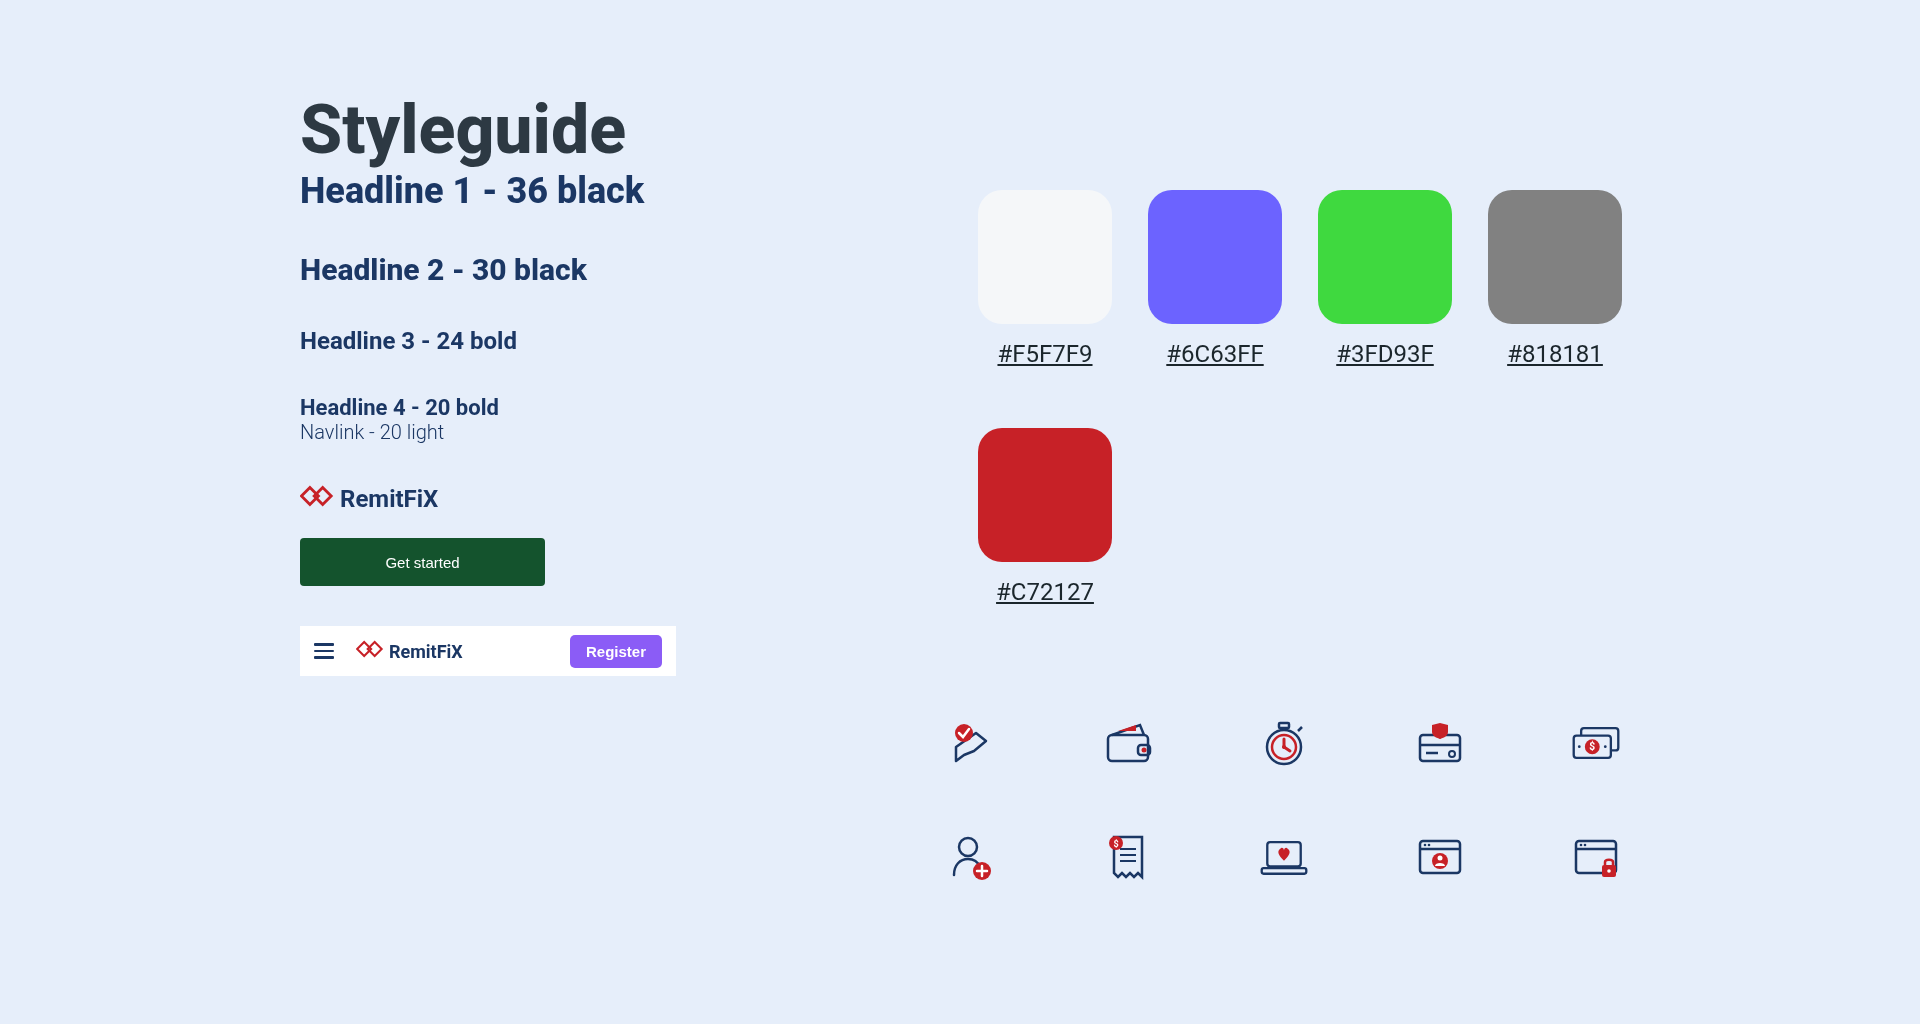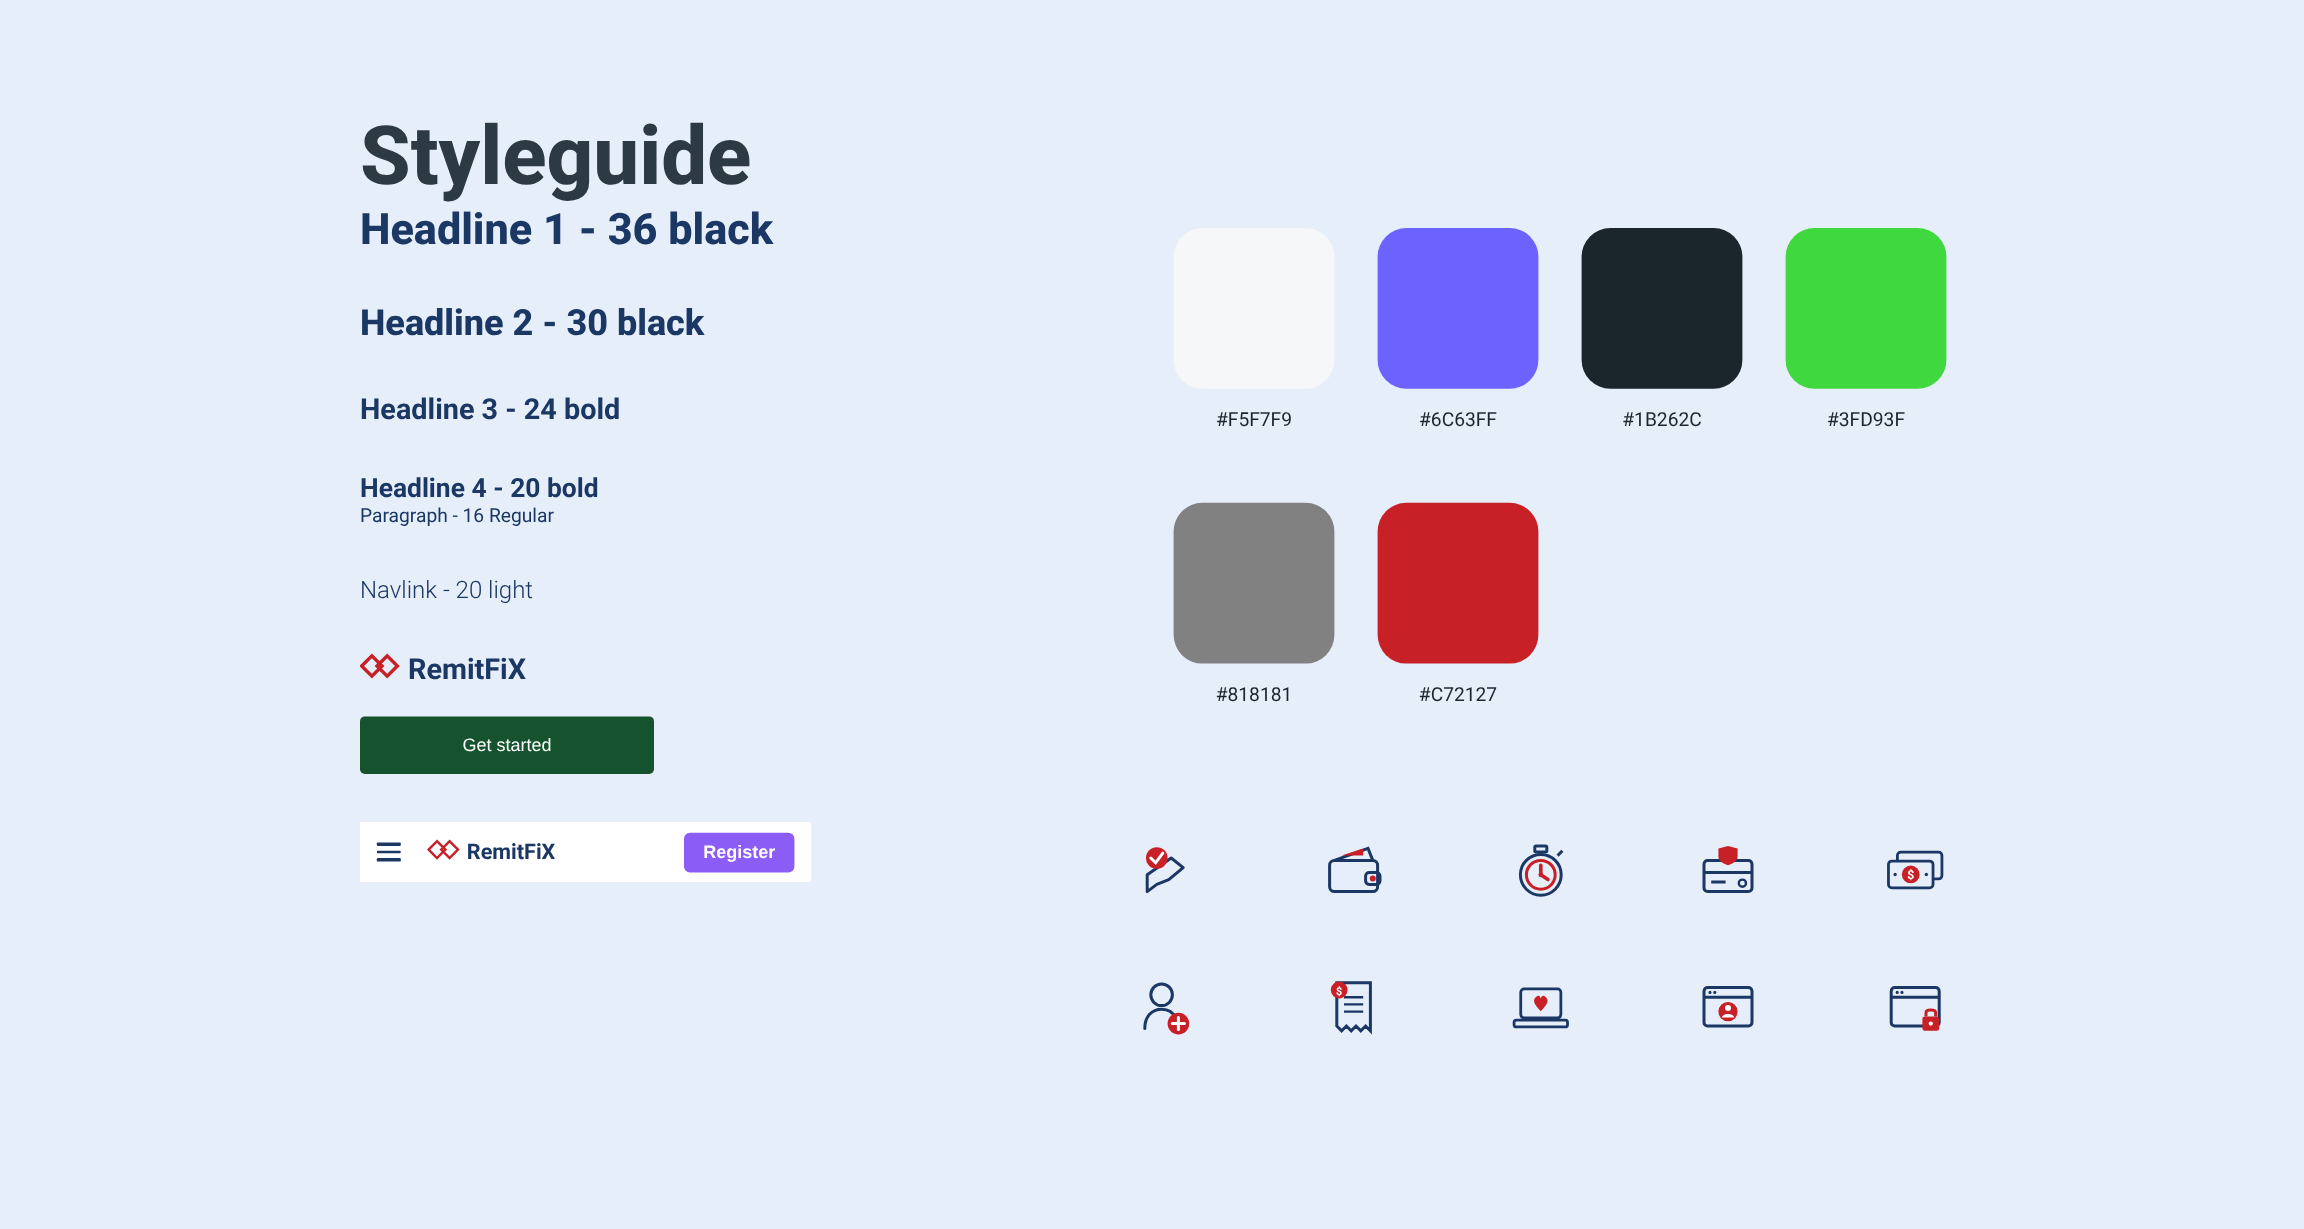--- a/index.html
+++ b/index.html
@@ -67,21 +67,21 @@
 
 .right-col {
   position: absolute; left: 978px; top: 190px;
 }
 .swatch-grid {
   display: grid; grid-template-columns: repeat(4, 134px);
   column-gap: 36px; row-gap: 60px;
 }
 .swatch { display:flex; flex-direction:column; align-items:center; gap:16px; }
 .swatch-box { width:134px; height:134px; border-radius:24px; }
-.swatch-label { font-size:16px; color:#1B262C; }
+.swatch-label { font-size:24px; color:#1B262C;text-decoration:underline; }
 
 .icon-grid {
   margin-top: 110px;
   display: grid; grid-template-columns: repeat(5, 60px);
   column-gap: 96px; row-gap: 60px;
   margin-left: -36px;
 }
 .icon-cell { width:60px; height:54px; display:flex; align-items:center; justify-content:center; }
 .icon-cell svg { width:52px; height:52px; }
 </style>
@@ -89,21 +89,20 @@
 <body>
 
 <div class="canvas">
   <div class="left-col">
     <h1 class="title">Styleguide</h1>
 
     <div class="type-sample h1-sample">Headline 1 - 36 black</div>
     <div class="type-sample h2-sample">Headline 2 -  30 black</div>
     <div class="type-sample h3-sample">Headline 3 - 24 bold</div>
     <div class="type-sample h4-sample">Headline 4 - 20 bold</div>
-    <div class="type-sample p-sample">Paragraph - 16 Regular</div>
     <div class="type-sample nav-sample">Navlink - 20 light</div>
 
     <div class="logo-row">
       <span>
         <svg viewBox="0 0 48 32" fill="none">
           <path d="M2 16 L14 4 L26 16 L14 28 Z" stroke="#C72127" stroke-width="4" fill="none"></path>
           <path d="M20 16 L32 4 L44 16 L32 28 Z" stroke="#C72127" stroke-width="4" fill="none"></path>
         </svg>
       </span>
       <span>RemitFiX</span>
@@ -134,24 +133,20 @@
     <div class="swatch-grid">
       <div class="swatch">
         <div class="swatch-box" style="background:#F5F7F9"></div>
         <div class="swatch-label">#F5F7F9</div>
       </div>
       <div class="swatch">
         <div class="swatch-box" style="background:#6C63FF"></div>
         <div class="swatch-label">#6C63FF</div>
       </div>
       <div class="swatch">
-        <div class="swatch-box" style="background:#1B262C"></div>
-        <div class="swatch-label">#1B262C</div>
-      </div>
-      <div class="swatch">
         <div class="swatch-box" style="background:#3FD93F"></div>
         <div class="swatch-label">#3FD93F</div>
       </div>
       <div class="swatch">
         <div class="swatch-box" style="background:#818181"></div>
         <div class="swatch-label">#818181</div>
       </div>
       <div class="swatch">
         <div class="swatch-box" style="background:#C72127"></div>
         <div class="swatch-label">#C72127</div>

